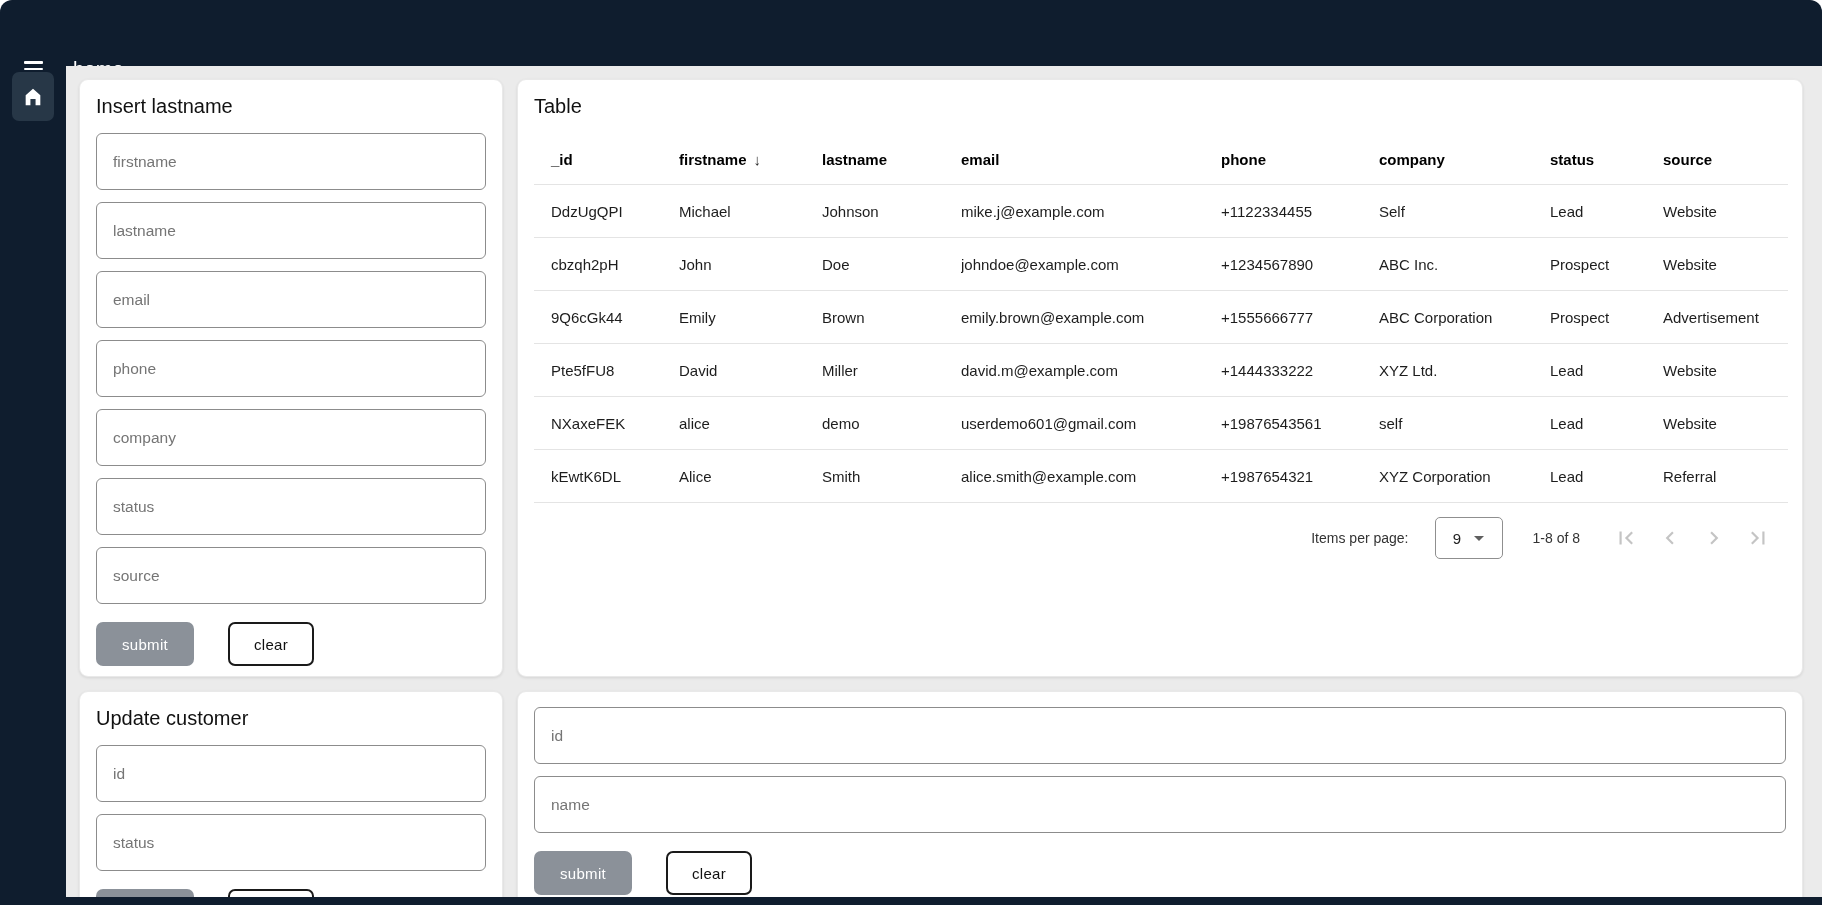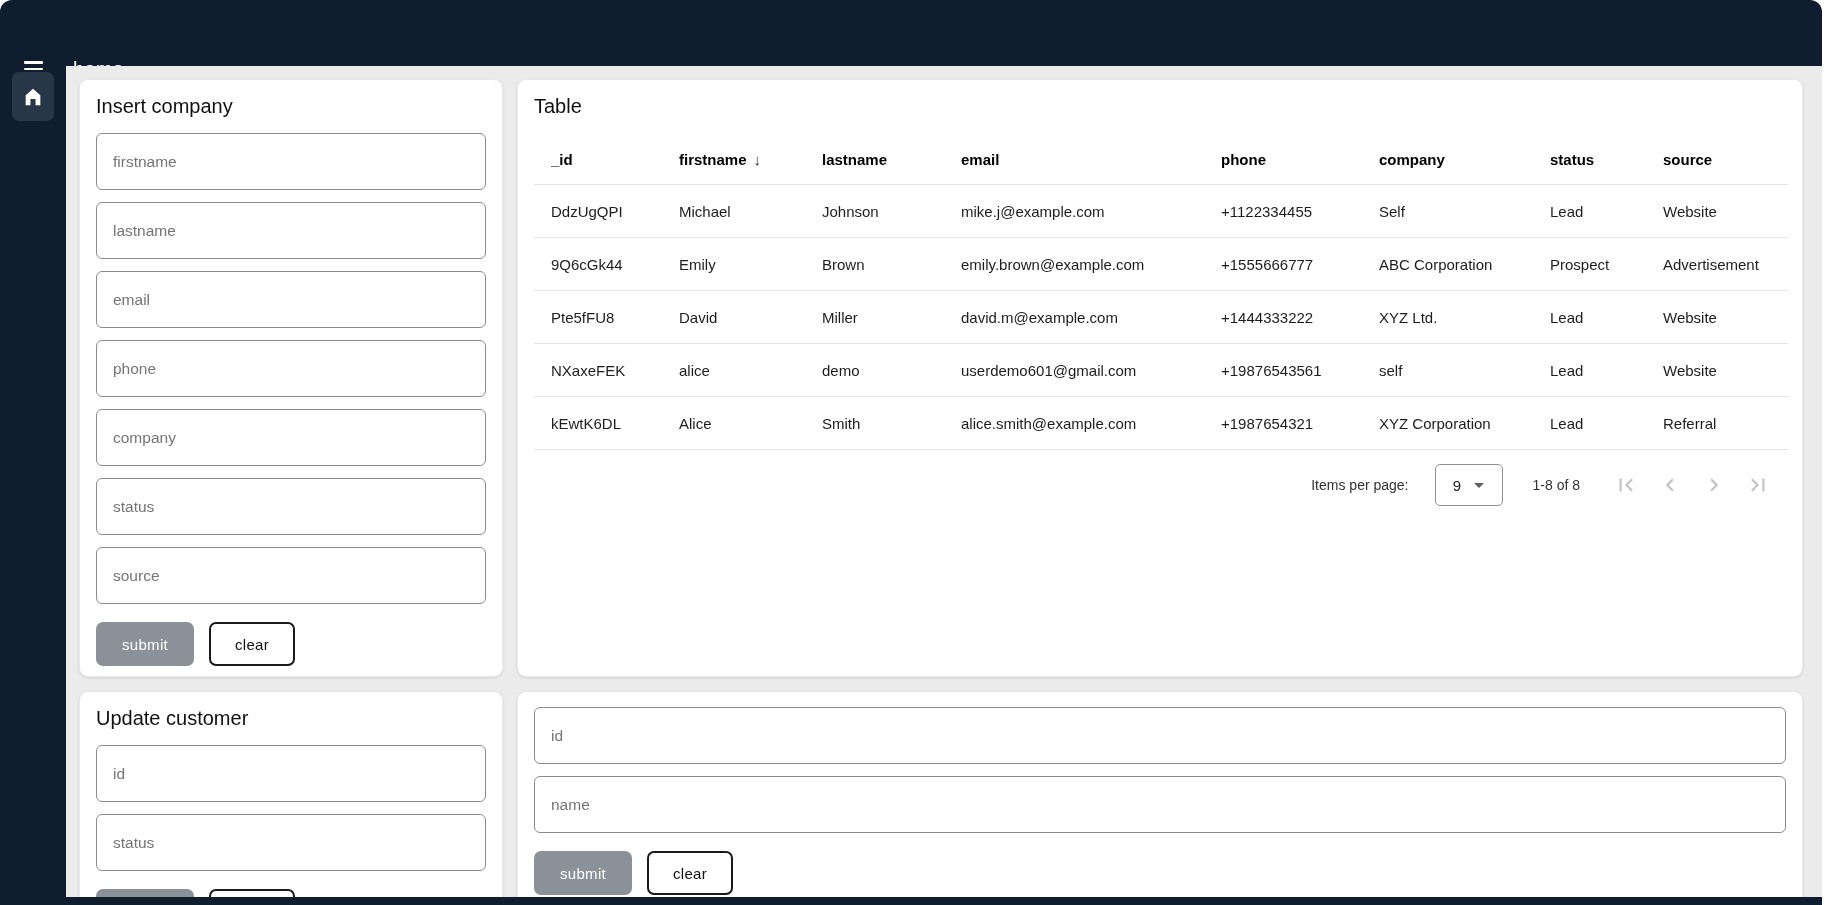--- a/index.html
+++ b/index.html
@@ -34,21 +34,21 @@
   .insert-card{left:13px;top:13px;width:424px;height:598px;}
   .table-card{left:451px;top:13px;width:1286px;height:598px;}
   .update-card{left:13px;top:625px;width:424px;height:330px;}
   .delete-card{left:451px;top:625px;width:1286px;height:330px;}
   
   .field{display:block;width:100%;box-sizing:border-box;height:57px;margin-top:12px;
     border:1px solid #8c8c8c;border-radius:6px;padding:0 16px;font-size:15.5px;color:#111;
     font-family:"Liberation Sans", sans-serif;background:#fff;outline:none;}
   .field:first-of-type{margin-top:15px;}
   .field::placeholder{color:#757575;opacity:1;}
-  .btn-row{display:flex;align-items:center;margin-top:18px;gap:15px;}
+  .btn-row{display:flex;align-items:center;margin-top:18px;gap:34px;}
   .btn{height:44px;border-radius:7px;font-size:15px;cursor:pointer;
     font-family:"Liberation Sans", sans-serif;letter-spacing:.3px;}
   .btn-submit{width:98px;background:var(--submit-bg,#8b9199);color:#ffffff;border:none;}
   .btn-clear{width:86px;background:#ffffff;color:#111111;border:2px solid #1a1a1a;}
   
   table.customers{border-collapse:collapse;table-layout:fixed;width:1254px;margin-top:16px;}
   table.customers th, table.customers td{
     text-align:left;border-bottom:1px solid #e4e4e4;overflow:hidden;white-space:nowrap;
     padding:0 6px 0 0;vertical-align:middle;}
   table.customers th{height:50px;font-size:15px;font-weight:700;color:#000;}
@@ -89,21 +89,21 @@
       <button class="nav-home">
         <svg viewBox="0 0 24 24">
           <path d="M12 3l8 7.2V21h-5.2v-6.8H9.2V21H4V10.2z"></path>
         </svg>
       </button>
     </nav>
 
     <main class="content">
 
       <section class="card insert-card">
-        <h2>Insert company</h2>
+        <h2>Insert lastname</h2>
         <input class="field" type="text" placeholder="firstname" style="">
         <input class="field" type="text" placeholder="lastname" style="">
         <input class="field" type="text" placeholder="email" style="">
         <input class="field" type="text" placeholder="phone" style="">
         <input class="field" type="text" placeholder="company" style="">
         <input class="field" type="text" placeholder="status" style="">
         <input class="field" type="text" placeholder="source" style="">
         <div class="btn-row">
           <button class="btn btn-submit">submit</button>
           <button class="btn btn-clear">clear</button>
@@ -140,20 +140,30 @@
                 <td>DdzUgQPI</td>
                 <td>Michael</td>
                 <td>Johnson</td>
                 <td>mike.j@example.com</td>
                 <td>+1122334455</td>
                 <td>Self</td>
                 <td>Lead</td>
                 <td>Website</td>
               </tr>
               <tr>
+                <td>cbzqh2pH</td>
+                <td>John</td>
+                <td>Doe</td>
+                <td>johndoe@example.com</td>
+                <td>+1234567890</td>
+                <td>ABC Inc.</td>
+                <td>Prospect</td>
+                <td>Website</td>
+              </tr>
+              <tr>
                 <td>9Q6cGk44</td>
                 <td>Emily</td>
                 <td>Brown</td>
                 <td>emily.brown@example.com</td>
                 <td>+1555666777</td>
                 <td>ABC Corporation</td>
                 <td>Prospect</td>
                 <td>Advertisement</td>
               </tr>
               <tr>

